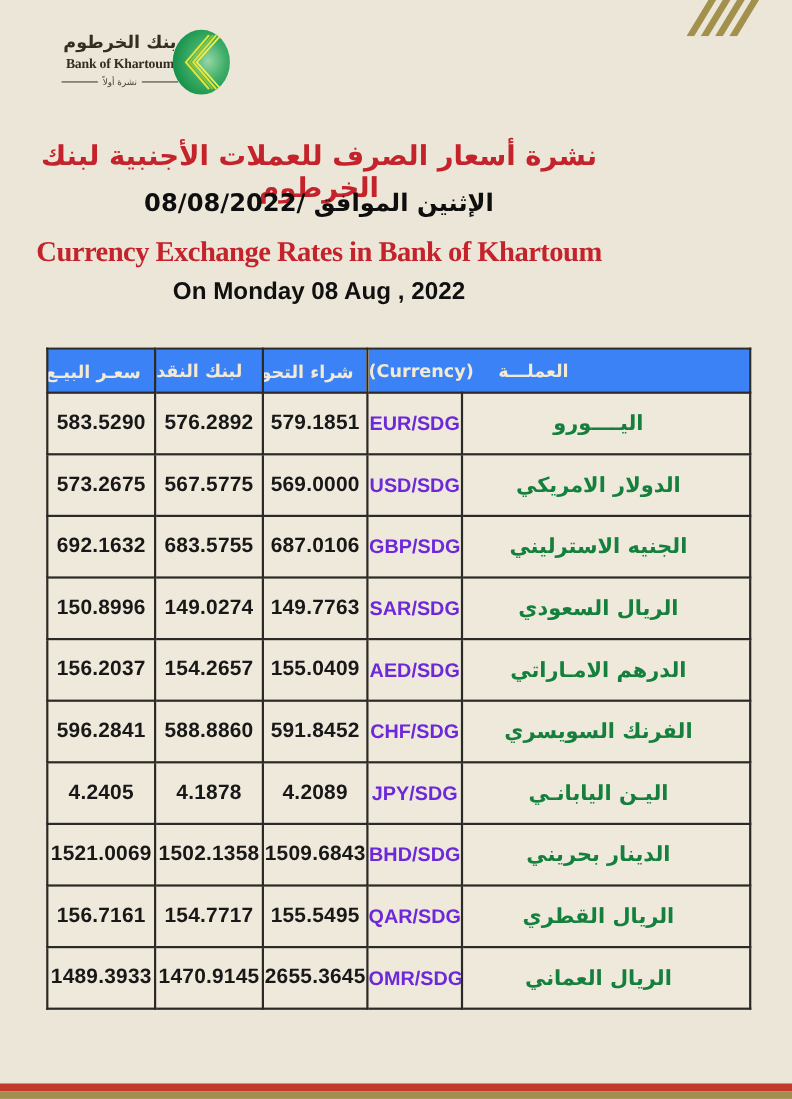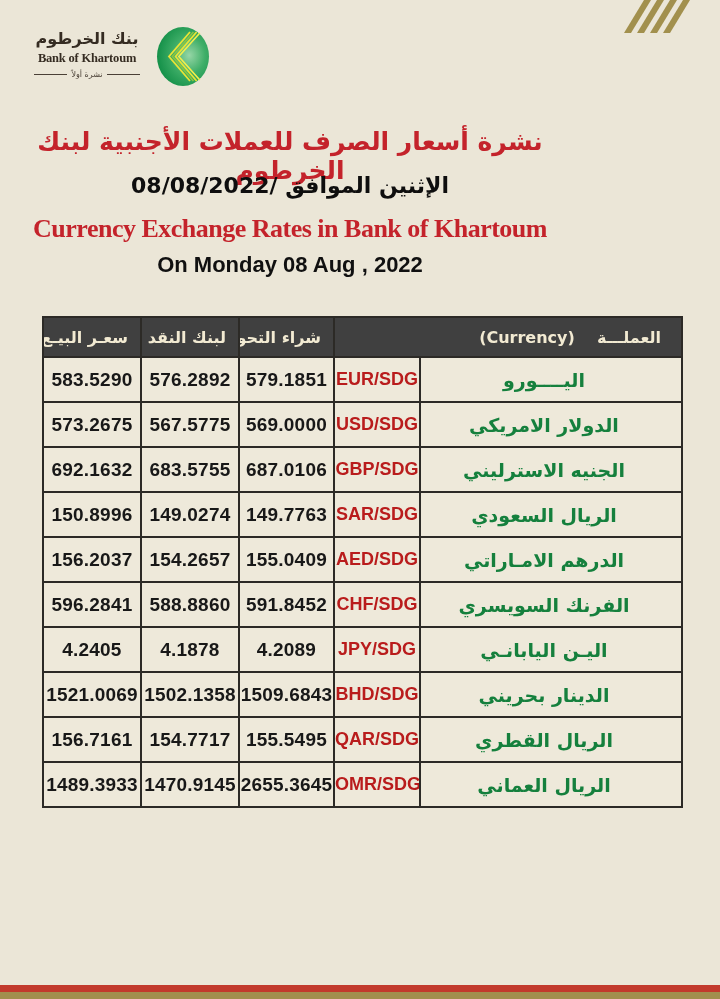--- a/index.html
+++ b/index.html
@@ -7,21 +7,21 @@
   body { font-family:"Liberation Sans", sans-serif; }
   .page {
     position:relative; width:720px; height:999px;
     background:#ebe6d7; overflow:hidden;
   }
 
   
   .corner-stripes { position:absolute; top:0; right:26px; width:70px; height:33px; }
 
   
-  .logo-text { position:absolute; left:34px; top:29px; width:106px; text-align:center; color:#352c22; }
+  .logo-text { position:absolute; left:56px; top:29px; width:106px; text-align:center; color:#352c22; }
   .logo-ar   { font-family:"DejaVu Sans", sans-serif; font-weight:bold; font-size:16px; line-height:20px; }
   .logo-en   { font-family:"Liberation Serif", serif; font-weight:bold; font-size:12.5px; line-height:15px; letter-spacing:-0.2px; margin-top:2px; }
   .logo-tagline { display:flex; align-items:center; gap:4px; margin-top:4px; }
   .logo-tagline .line { flex:1; border-top:1.5px solid #4a4036; }
   .logo-tagline .tg-text { font-family:"DejaVu Sans", sans-serif; font-size:8px; color:#4a4036; white-space:nowrap; }
   .logo-mark { position:absolute; left:156px; top:26px; width:54px; height:61px; }
 
   
   .title-ar, .date-ar, .title-en, .date-en {
     position:absolute; left:0; width:580px; text-align:center; font-weight:bold;
@@ -31,29 +31,29 @@
   .title-en { top:214px; font-family:"Liberation Serif", serif; font-size:26px; letter-spacing:-0.5px; color:#c4232b; }
   .date-en  { top:252px; font-size:22px; color:#101010; }
 
   
   table.rates {
     position:absolute; left:42px; top:316px; width:639px;
     border-collapse:collapse; table-layout:fixed; background:#eee9da;
   }
   .rates th, .rates td { border:2px solid #2c2a26; overflow:hidden; white-space:nowrap; }
   .rates thead tr { height:40px; }
-  .rates tbody tr { height:45px; }
+  .rates tbody tr { height:56px; }
   .rates th {
-    background:#404040; color:#f2ead2;
+    background:#3b82f6; color:#f2ead2;
     font-family:"DejaVu Sans", sans-serif; font-weight:bold; font-size:16px;
-    direction:rtl; text-align:right; padding-right:12px;
+    direction:rtl; text-align:left; padding-right:12px;
   }
   .rates th.currency-th { padding-right:20px;margin-left:32px; }
   td.num  { font-size:19px; font-weight:bold; text-align:center; color:#181818; letter-spacing:0.2px; }
-  td.code { font-size:18px; font-weight:bold; text-align:center; color:#b91c1c; }
+  td.code { font-size:18px; font-weight:bold; text-align:center; color:#6d28d9; }
   td.name {
     font-family:"DejaVu Sans", sans-serif; font-size:19px; font-weight:bold; color:#15803d;
     direction:rtl; text-align:center; padding-right:14px;
   }
 
   
   .bar-red  { position:absolute; left:0; top:985px; width:720px; height:7px; background:#c23a2c; }
   .bar-gold { position:absolute; left:0; top:992px; width:720px; height:7px; background:#a28f4e; }
 </style>
 </head>

